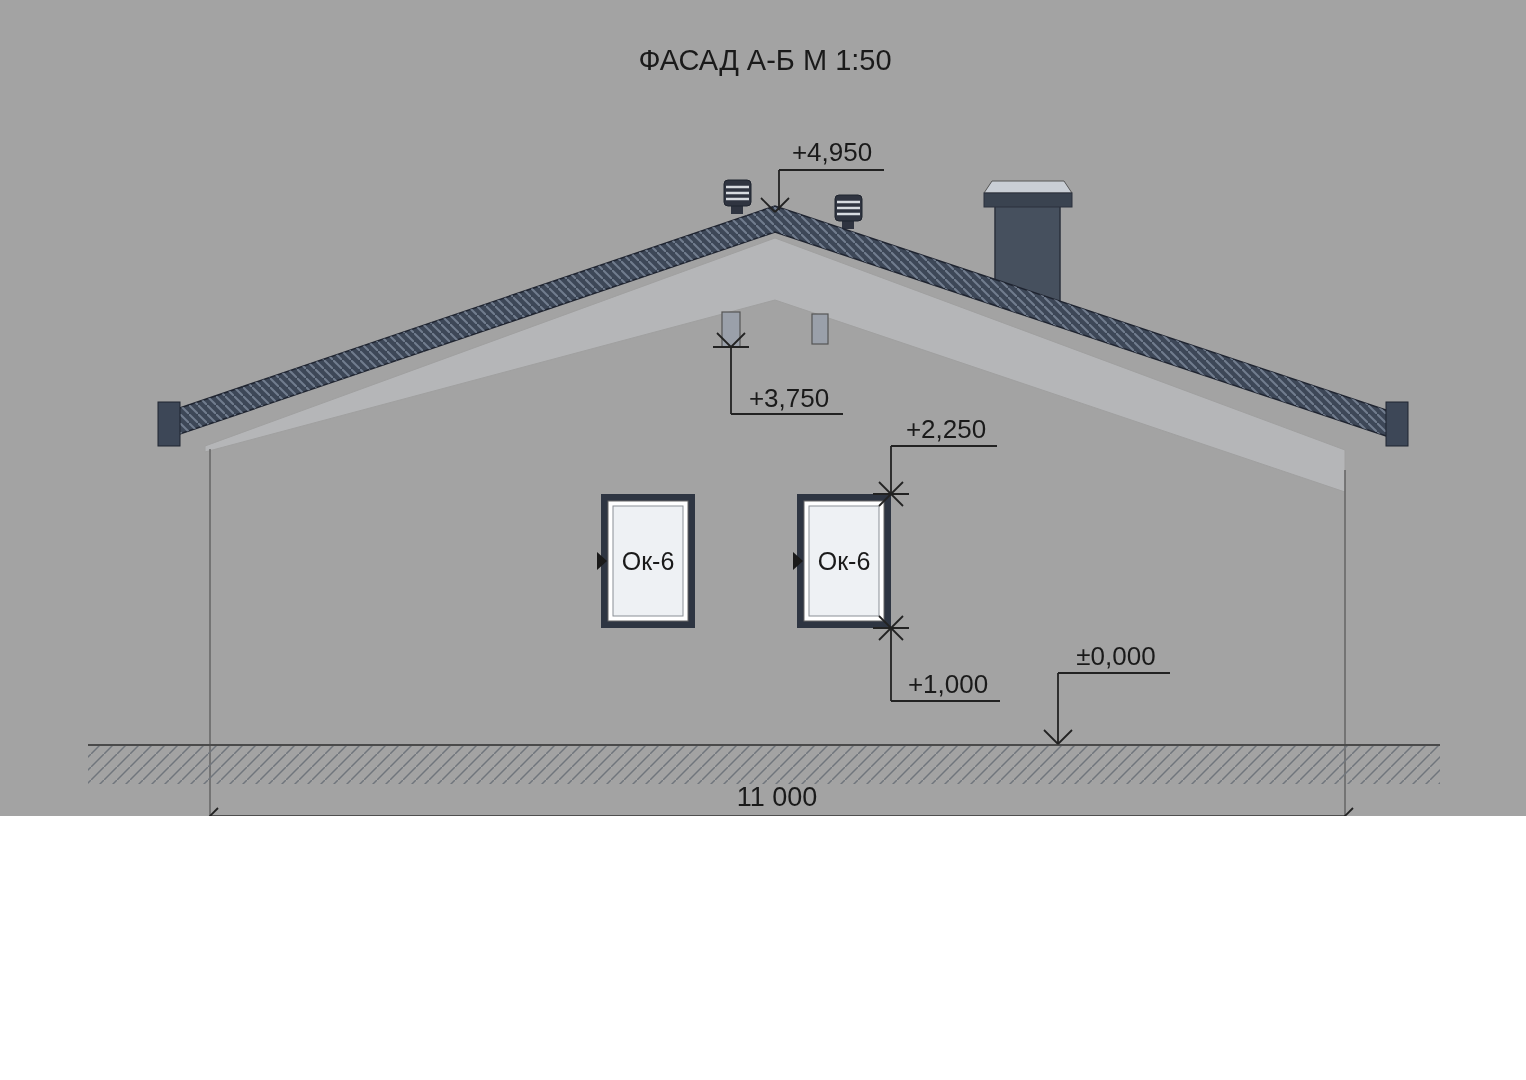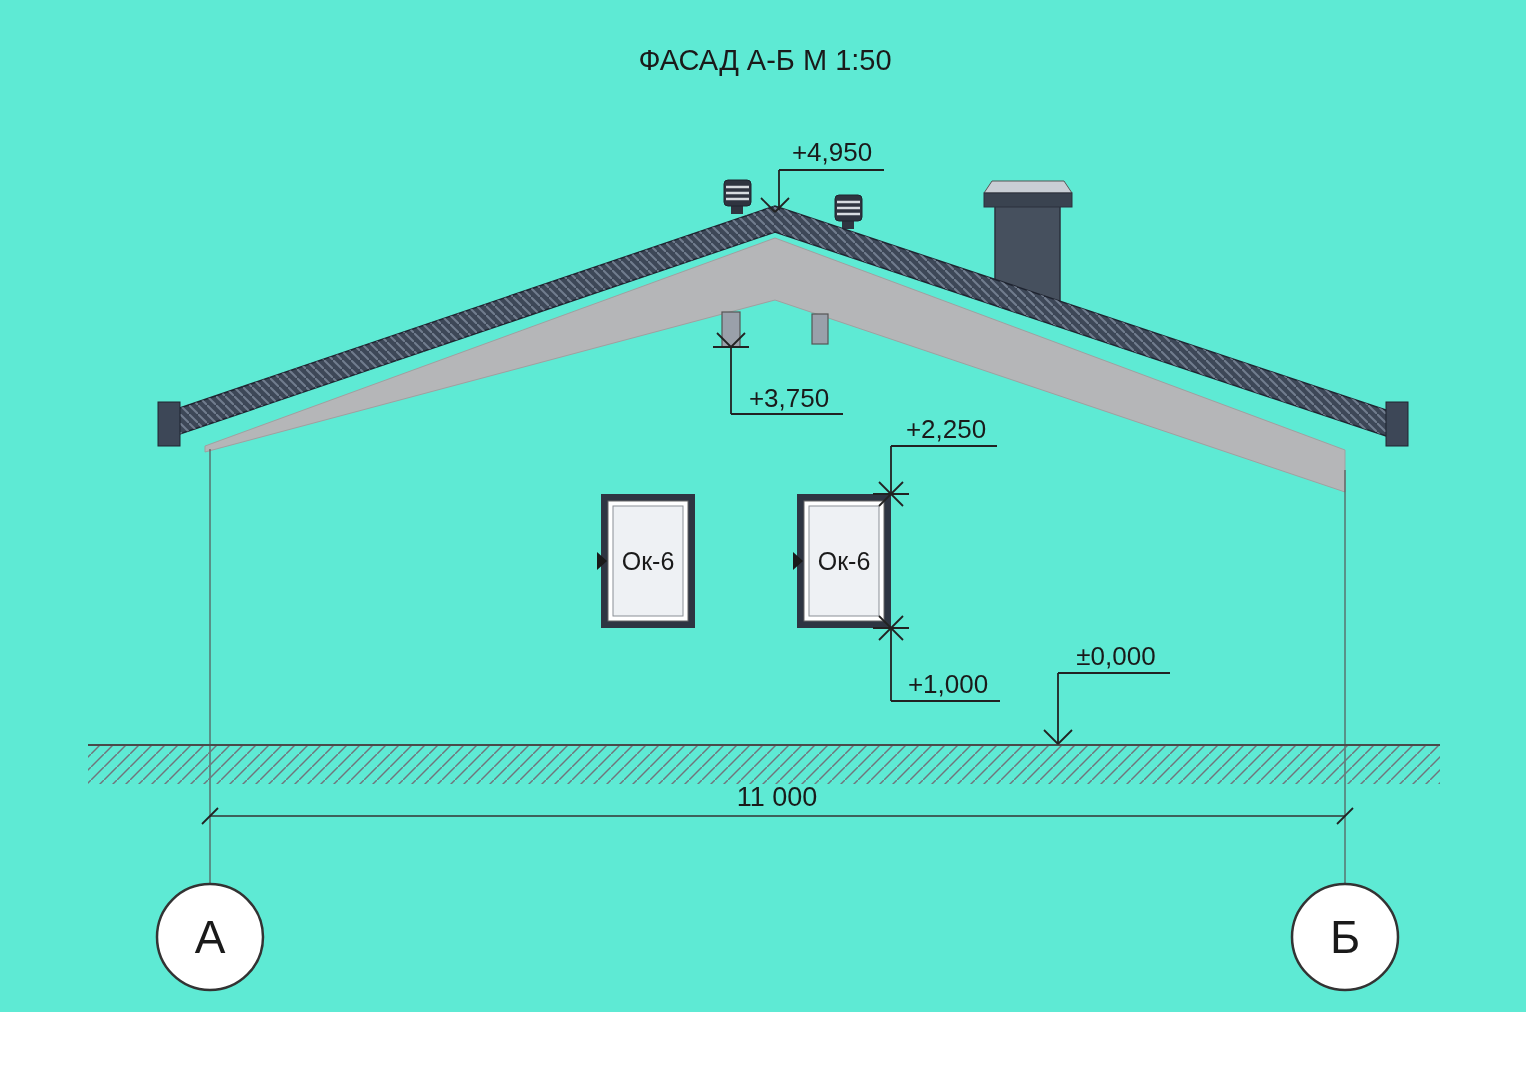--- a/index.html
+++ b/index.html
@@ -1,16 +1,16 @@
 <!DOCTYPE html>
 <html><head>
 <meta charset="utf-8">
 <style>
   html,body{margin:0;padding:0;background:#ffffff;}
-  .sheet{width:1526px;height:1012px;position:relative;background:#5eead4;overflow:hidden;text-decoration:underline;}
+  .sheet{width:1526px;height:816px;position:relative;background:#a3a3a3;overflow:hidden;text-decoration:underline;}
   svg{display:block;}
   text{font-family:"Liberation Sans", sans-serif;fill:#1a1a1a;}
   .lvl-text{font-size:26px;}
   .dim-text{font-size:27px;}
   .title-text{font-size:29px;}
   .win-text{font-size:25px;}
   .axis-text{font-size:46px;}
   .thin{stroke:#555;stroke-width:1.2;fill:none;}
   .mark{stroke:#222;stroke-width:1.8;fill:none;}
   .dimline{stroke:#333;stroke-width:1.5;fill:none;}

